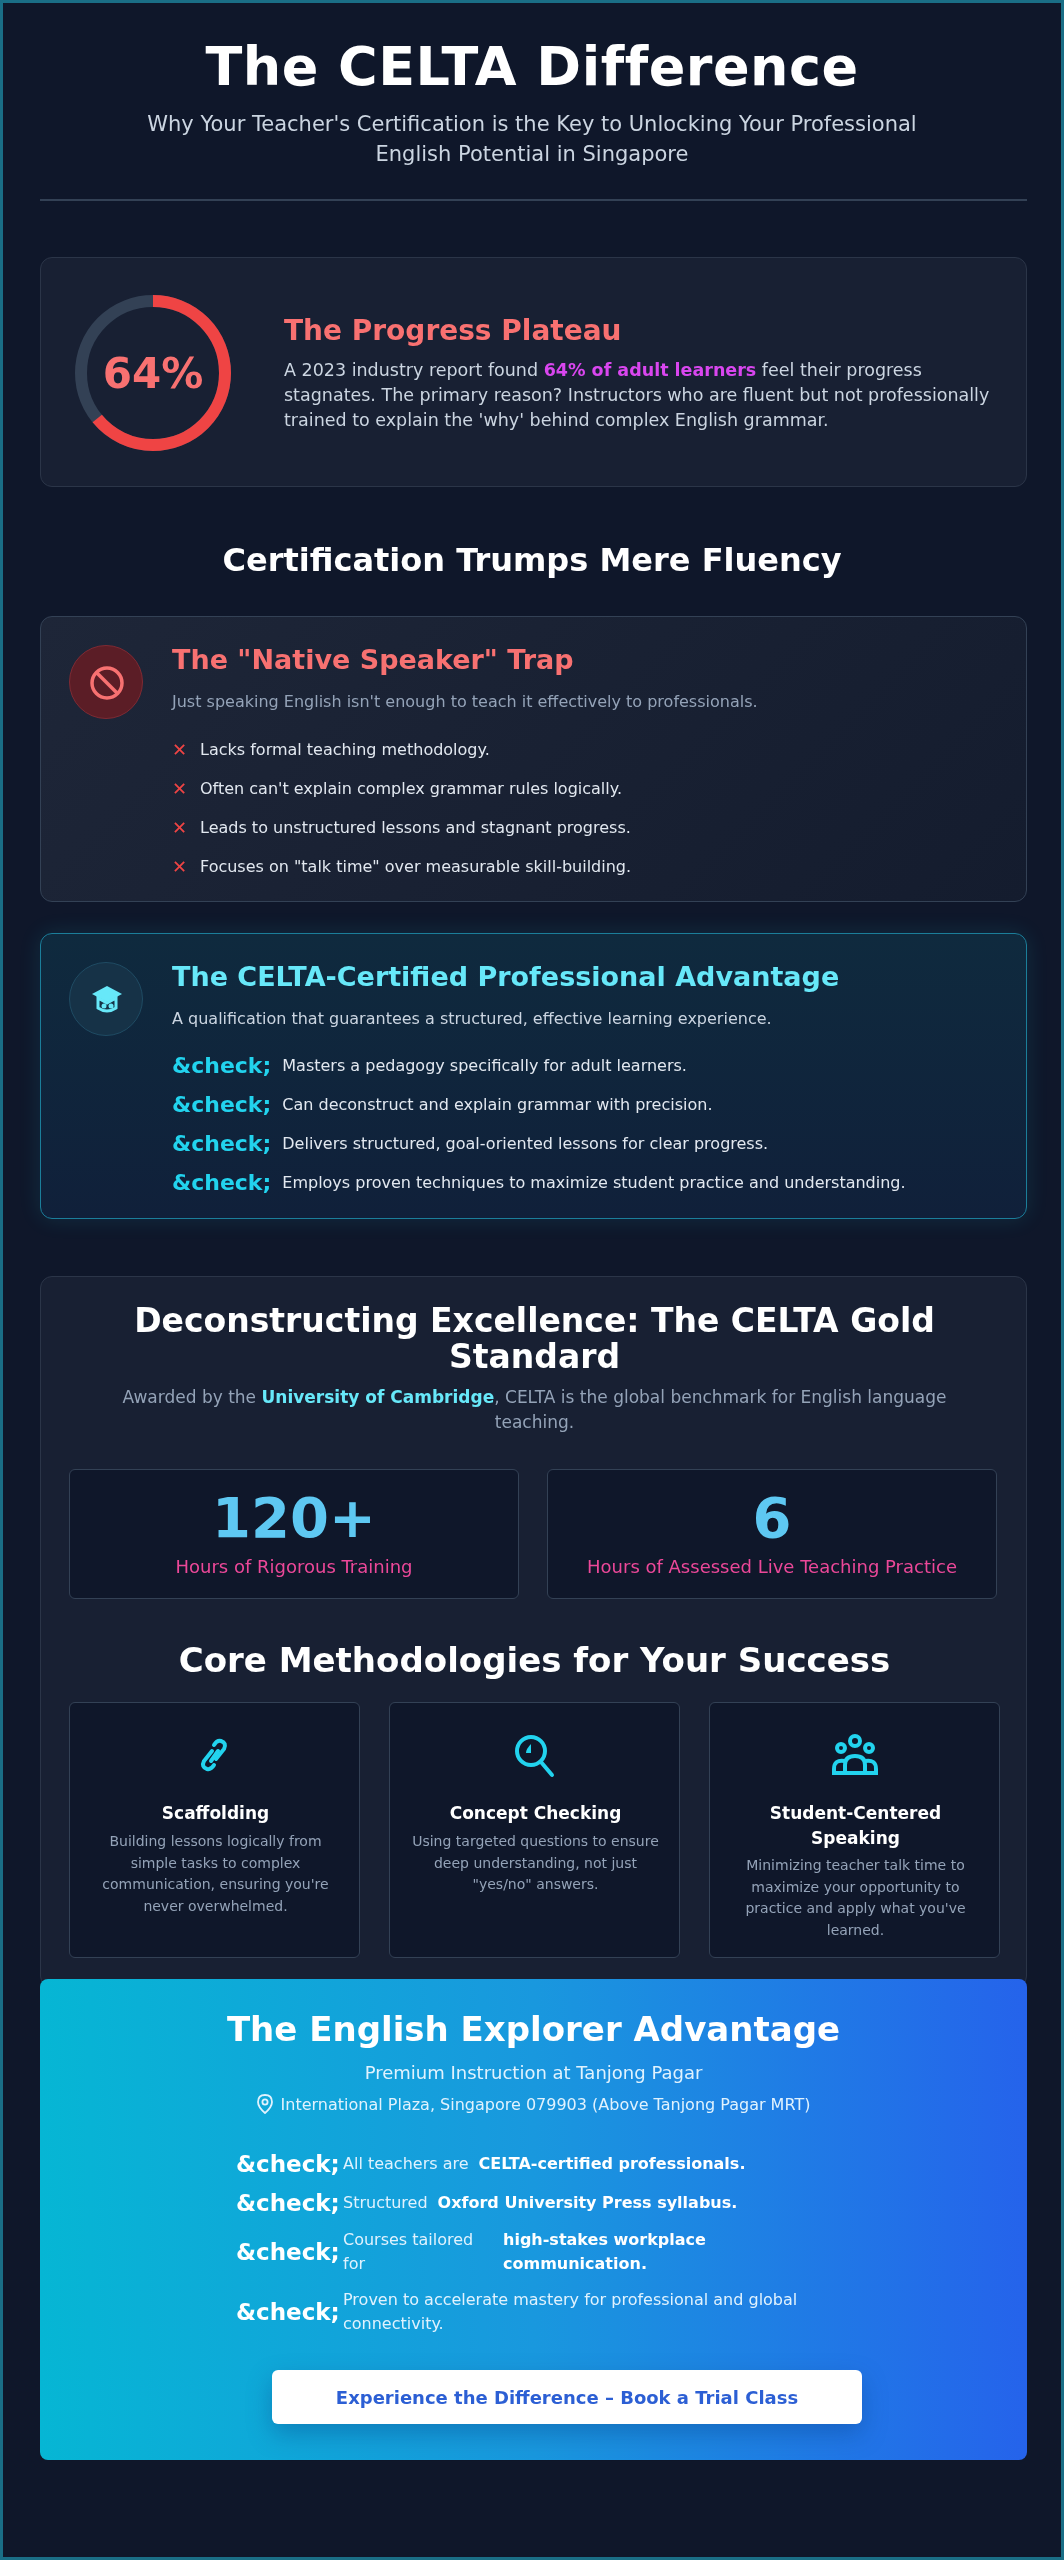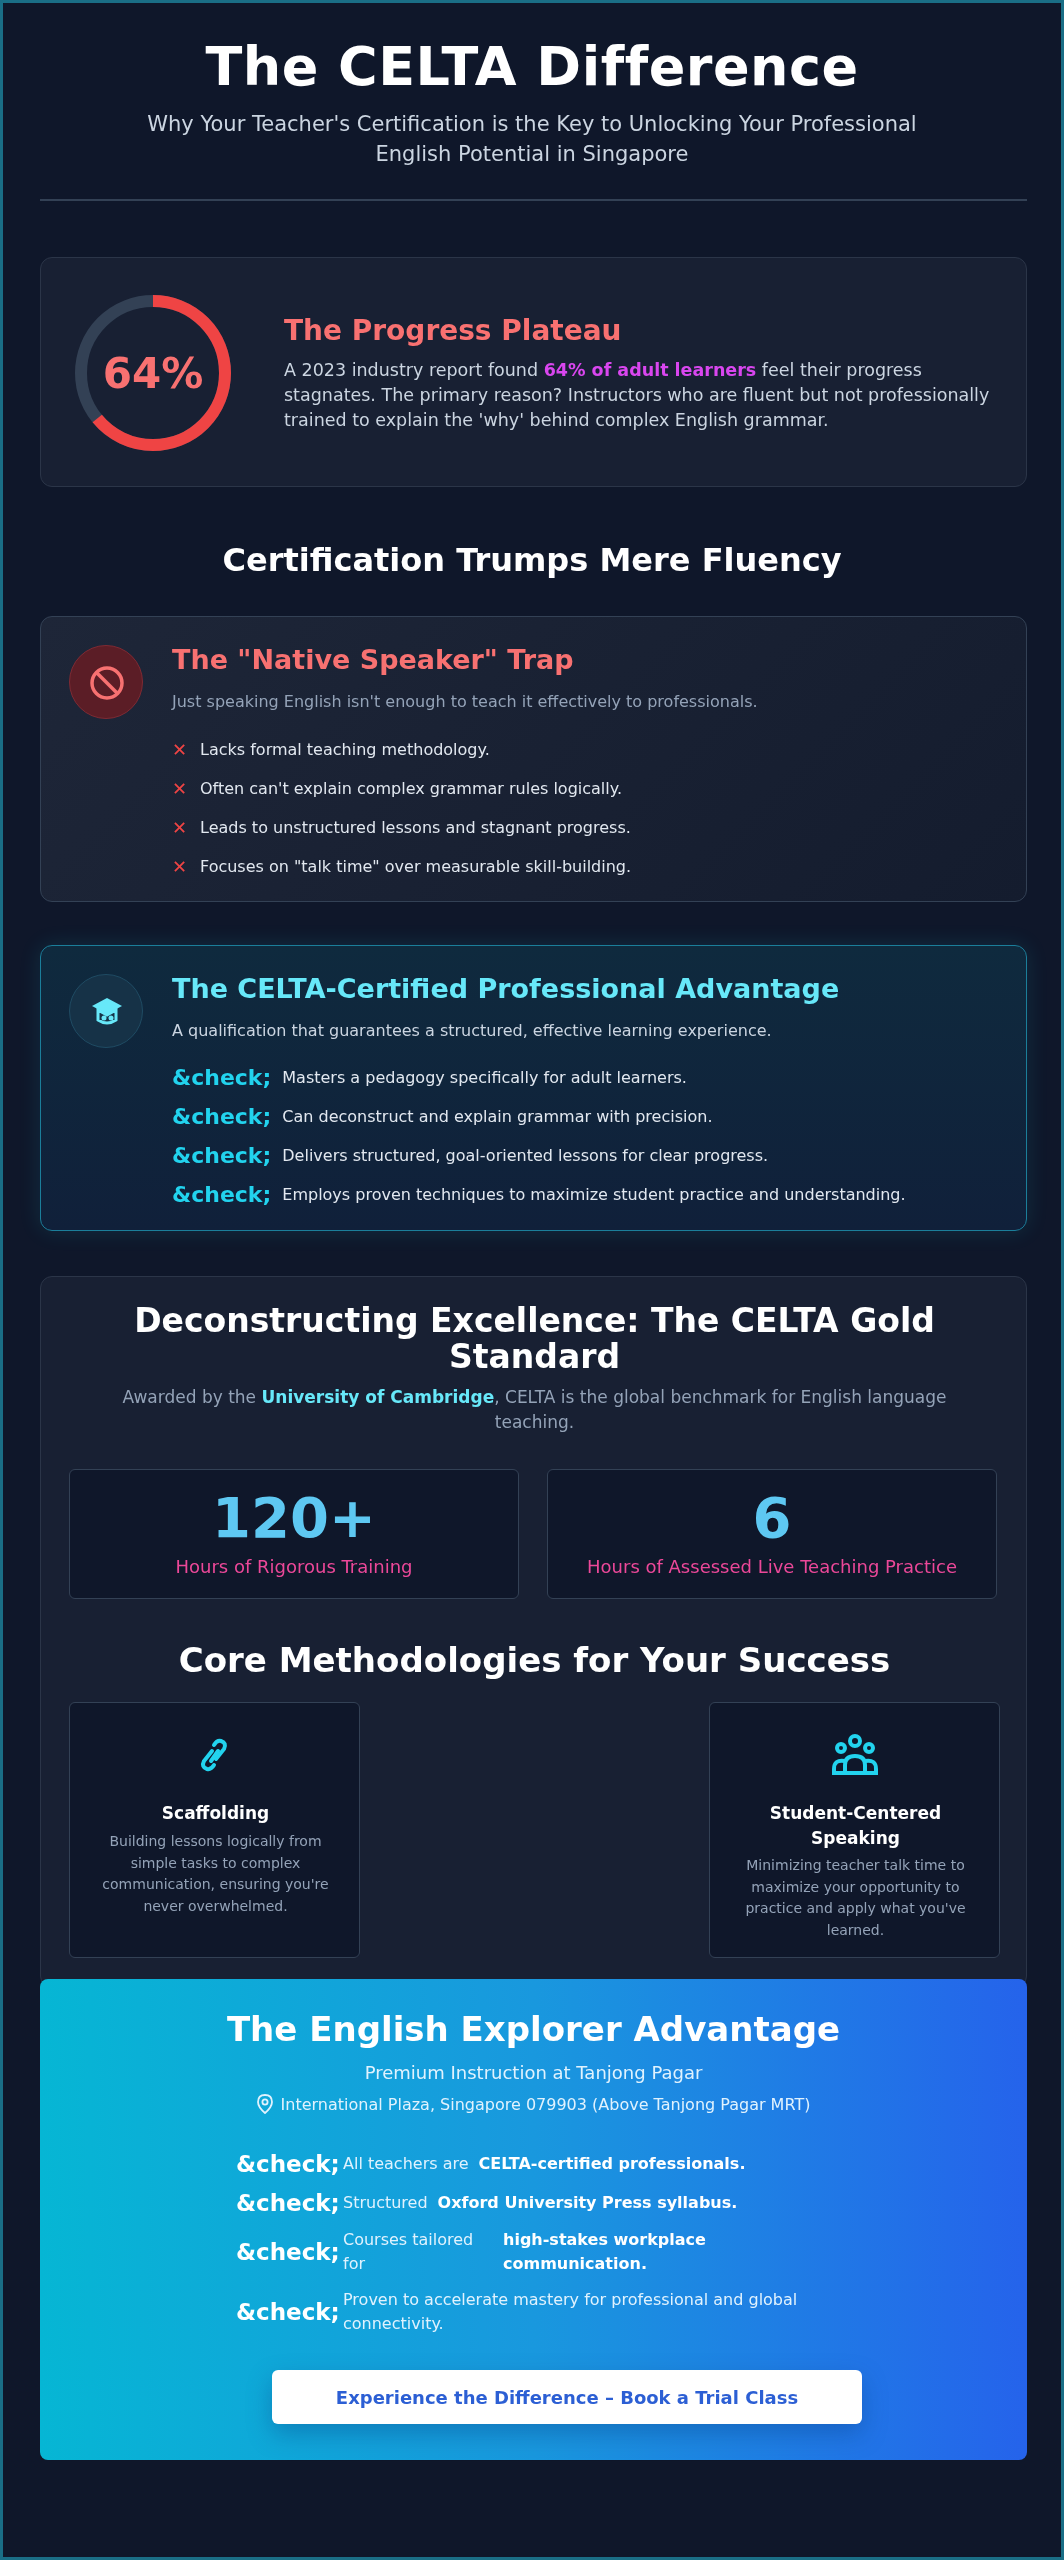--- a/index.html
+++ b/index.html
@@ -41,21 +41,21 @@
   .adv .icon-circle { background: #163247; border: 1px solid #1f4b63; }
   .c-title { position: absolute; left: 131px; top: 27px; font-size: 27px; font-weight: bold; }
   .c-sub { position: absolute; left: 131px; top: 75px; font-size: 16px; }
   .c-list { position: absolute; left: 131px; top: 113px; list-style: none; }
   .c-list li { height: 39px; display: flex; align-items: center; font-size: 16px; color: #e2e8f0; }
   .x-mark { color: #ef4444; font-weight: bold; font-size: 18px; width: 28px; }
   .chk-mark { color: #22d3ee; font-weight: bold; font-size: 22px; margin-right: 11px; }
 
   
   .adv { top: 930px; height: 286px; border-color: #1b7e9a; background: linear-gradient(180deg, #0f2a3e 0%, #10203a 100%);
-    box-shadow: 0 0 22px rgba(34, 211, 238, 0.12); margin-top: 12px; }
+    box-shadow: 0 0 22px rgba(34, 211, 238, 0.12); }
   .adv .c-list { top: 112px; }
 
   
   .excel { top: 1273px; height: 712px; background: #182033; }
   .ex-title { position: absolute; left: 60px; width: 867px; top: 26px; text-align: center; font-size: 33px; line-height: 36px; font-weight: bold; color: #ffffff; }
   .ex-sub { position: absolute; left: 50px; width: 887px; top: 108px; text-align: center; font-size: 17px; line-height: 25px; color: #94a3b8; }
   .ex-sub b { color: #67e8f9; }
   .stat { position: absolute; top: 192px; width: 450px; height: 130px; background: #0f172a; border: 1px solid #334155; border-radius: 6px; text-align: center; }
   .stat-num { margin-top: 16px; font-size: 56px; font-weight: bold; color: #5ec8f2; line-height: 64px; }
   .stat-label { margin-top: 6px; font-size: 18px; color: #ec4899; }
@@ -177,20 +177,29 @@
     <svg width="50" height="50" viewBox="0 0 50 50">
         <g fill="none" stroke="#22d3ee" stroke-width="4" stroke-linecap="round">
           <path d="M22 20 L14 30 Q11 36 17 38 Q21 39 24 34"></path>
           <path d="M26 28 L34 18 Q37 12 31 10 Q27 9 24 14"></path>
           <line x1="21" y1="30" x2="28" y2="20"></line>
         </g>
       </svg>
     <div class="meth-name">Scaffolding</div>
     <div class="meth-desc" style="top:128px;">Building lessons logically from simple tasks to complex communication, ensuring you're never overwhelmed.</div>
   </div>
+  <div class="meth" style="left:348px;">
+    <svg width="50" height="50" viewBox="0 0 50 50">
+        <circle cx="21" cy="20" r="14" fill="none" stroke="#22d3ee" stroke-width="4"></circle>
+        <line x1="31" y1="31" x2="42" y2="44" stroke="#22d3ee" stroke-width="4" stroke-linecap="round"></line>
+        <path d="M21 13 L21 22 L16 22 Q16 18 21 13 Z" fill="#22d3ee"></path>
+      </svg>
+    <div class="meth-name">Concept Checking</div>
+    <div class="meth-desc" style="top:128px;">Using targeted questions to ensure deep understanding, not just "yes/no" answers.</div>
+  </div>
   <div class="meth" style="left:668px;padding-left:43px;">
     <svg width="50" height="50" viewBox="0 0 50 50">
         <g fill="none" stroke="#22d3ee" stroke-width="4">
           <circle cx="25" cy="10" r="5"></circle>
           <circle cx="11" cy="17" r="4"></circle>
           <circle cx="39" cy="17" r="4"></circle>
           <path d="M15 42 L15 34 Q15 25 25 25 Q35 25 35 34 L35 42 Z"></path>
           <path d="M15 30 Q4 28 4 38 L4 42 L15 42"></path>
           <path d="M35 30 Q46 28 46 38 L46 42 L35 42"></path>
         </g>

